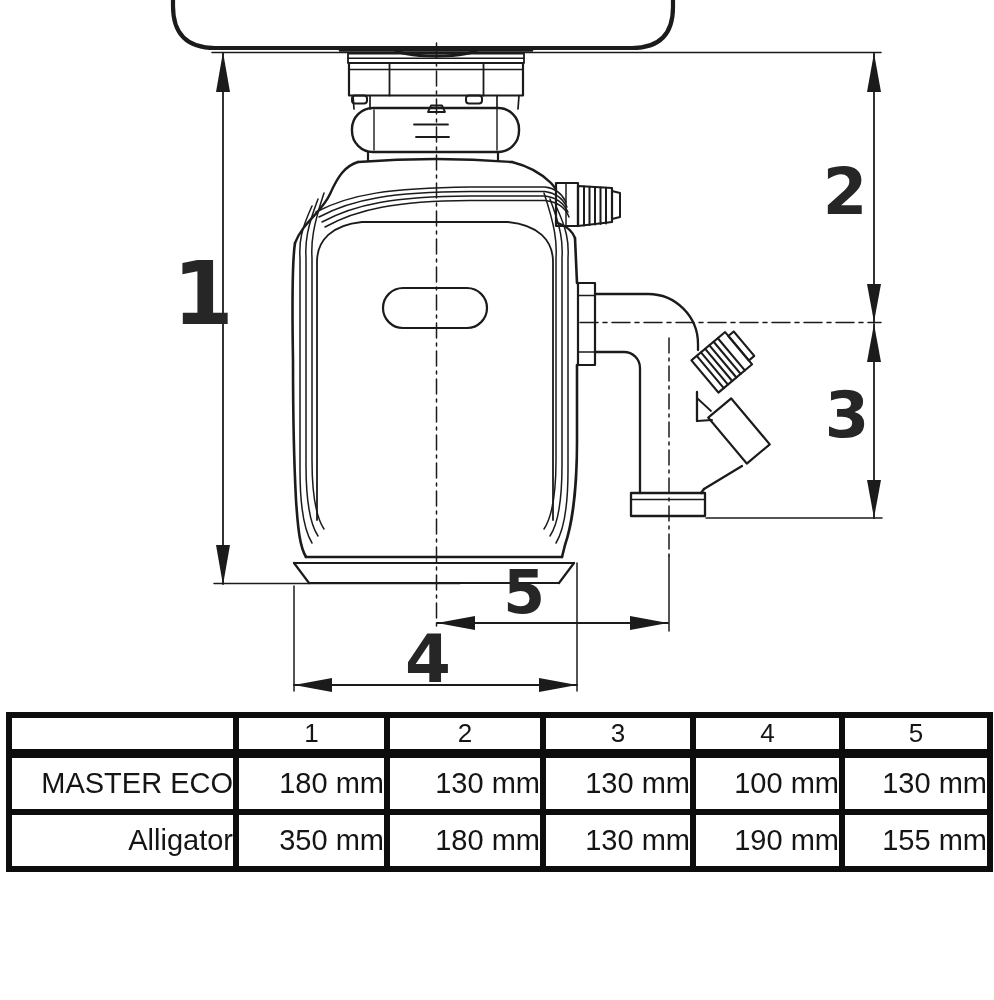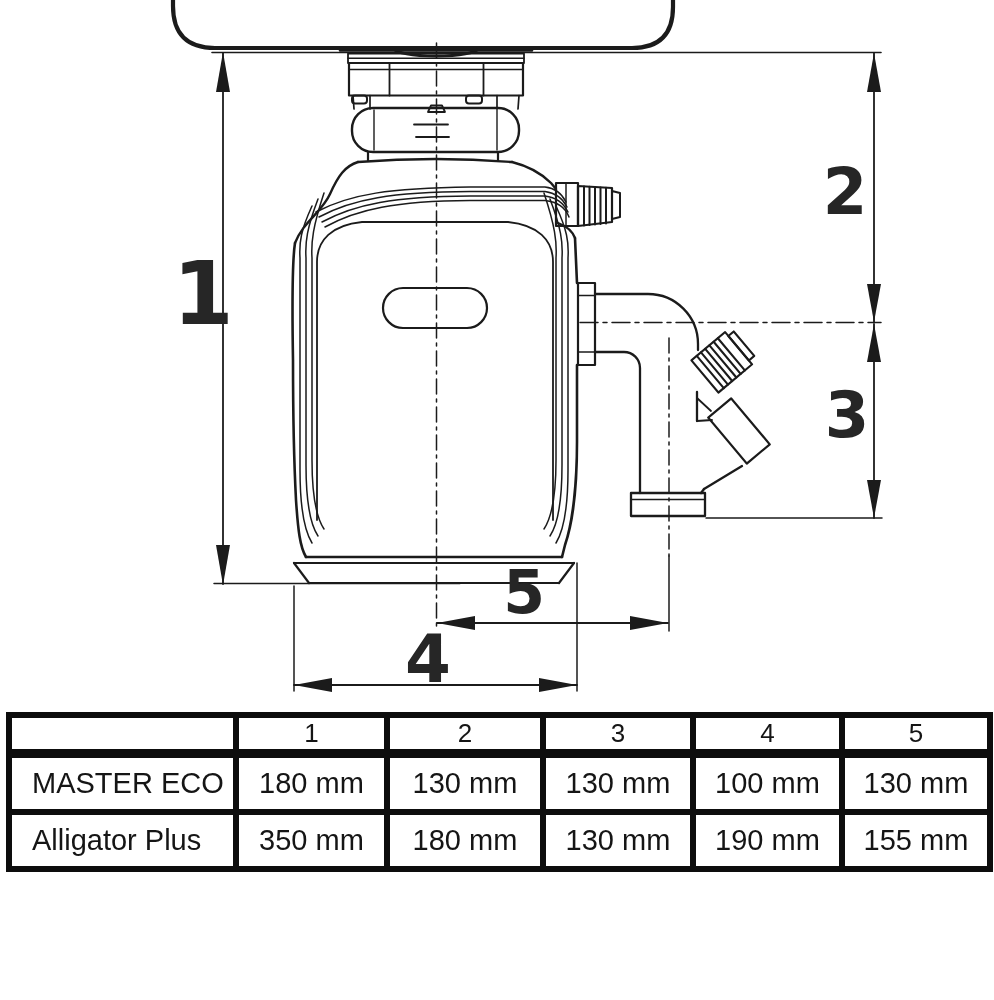--- a/index.html
+++ b/index.html
@@ -3,21 +3,21 @@
 <meta charset="utf-8">
 <style>
   html,body{margin:0;padding:0;background:#ffffff;}
   #page{position:relative;width:994px;height:1000px;background:#ffffff;overflow:hidden;
         font-family:"Liberation Sans", sans-serif;color:#1a1a1a;}
   #drawing{position:absolute;left:0;top:0;}
   .dimlabel{font-family:"DejaVu Sans", sans-serif;font-weight:bold;fill:#262626;}
   #spec-table-wrap{position:absolute;left:6px;top:712px;width:981px;}
   table.spec{border-collapse:collapse;table-layout:fixed;width:100%;background:#ffffff;}
   table.spec th, table.spec td{border:6px solid #0d0d0d;background:#ffffff;
-      font-family:"Liberation Sans", sans-serif;color:#151515;overflow:hidden;white-space:nowrap;}
+      font-family:"Liberation Sans", sans-serif;color:#151515;overflow:hidden;white-space:nowrap;text-align:right;}
   table.spec thead th{height:28px;font-size:26px;font-weight:400;text-align:center;
       border-bottom-width:9px;padding:0;}
   table.spec td{height:51px;font-size:29px;font-weight:400;}
   td.model{ text-align:left;padding:0 0 0 20px;}
   td.val{ text-align:center;padding:0;}
 </style>
 </head>
 <body>
 
 <div id="page">
@@ -217,21 +217,21 @@
       <tbody>
         <tr>
           <td class="model">MASTER ECO</td>
           <td class="val">180 mm</td>
           <td class="val">130 mm</td>
           <td class="val">130 mm</td>
           <td class="val">100 mm</td>
           <td class="val">130 mm</td>
         </tr>
         <tr>
-          <td class="model">Alligator Plus</td>
+          <td class="model">Alligator</td>
           <td class="val">350 mm</td>
           <td class="val">180 mm</td>
           <td class="val">130 mm</td>
           <td class="val">190 mm</td>
           <td class="val">155 mm</td>
         </tr>
       </tbody>
     </table>
   </div>
 </div>

